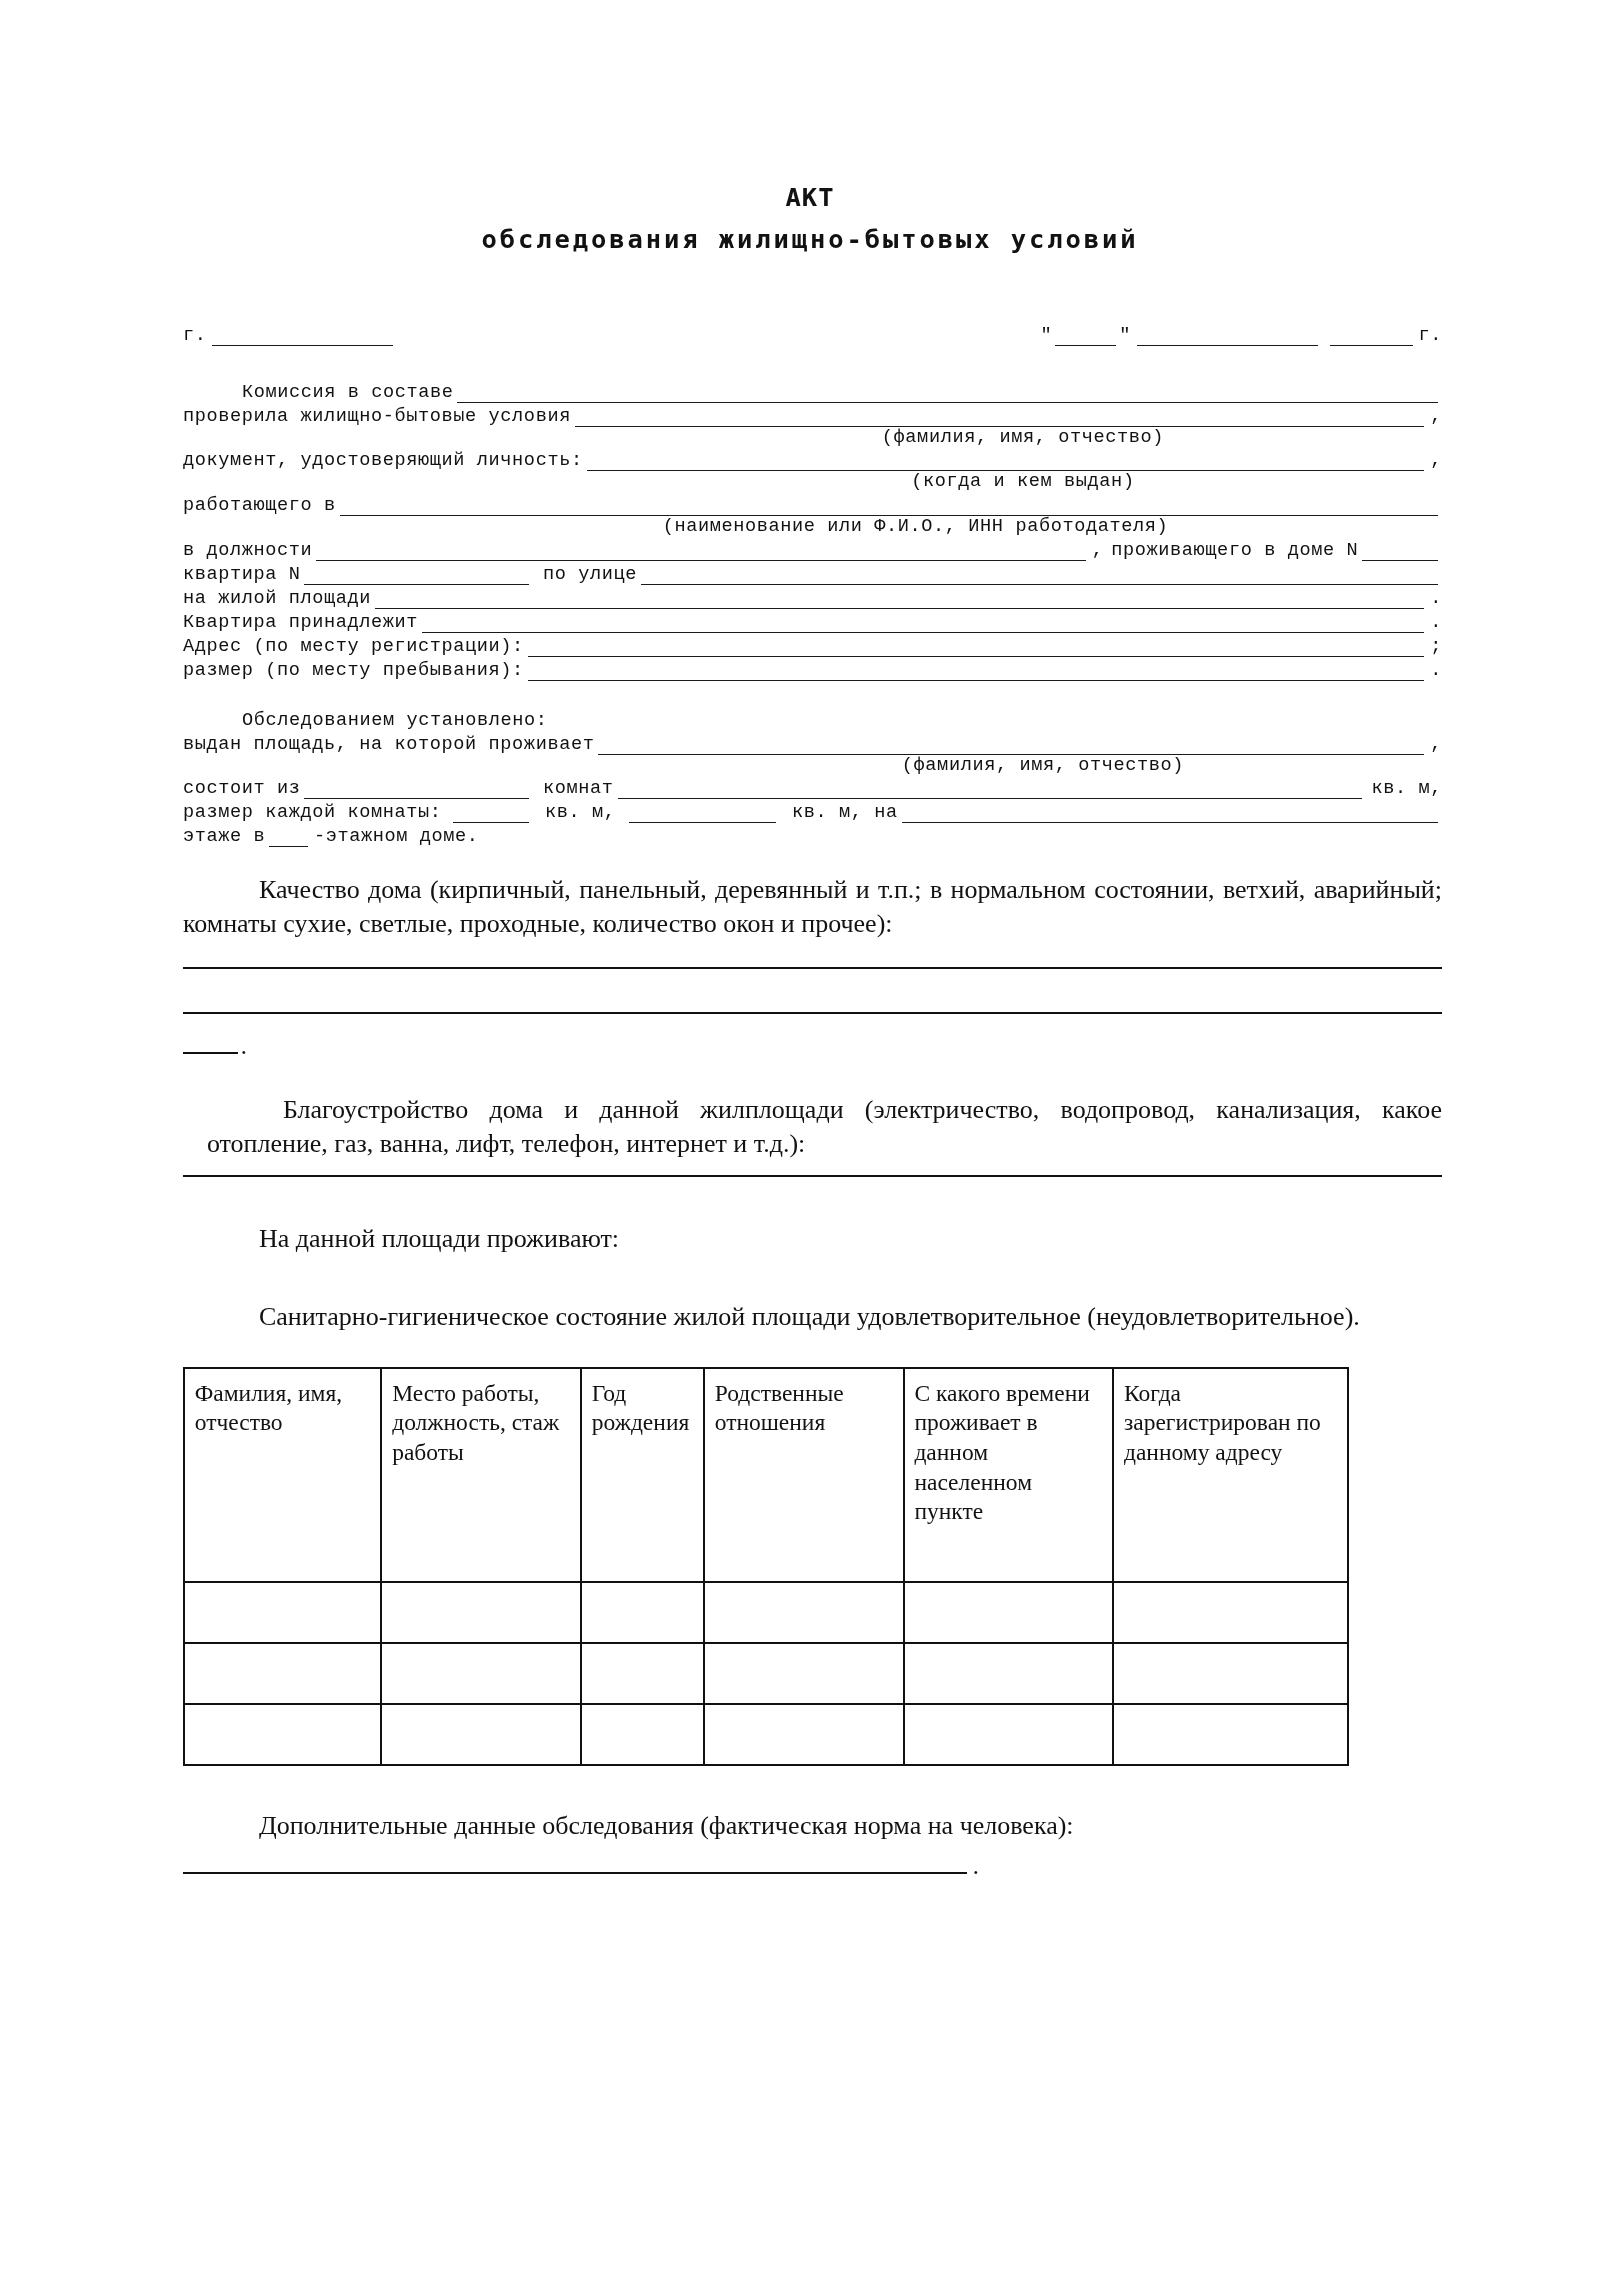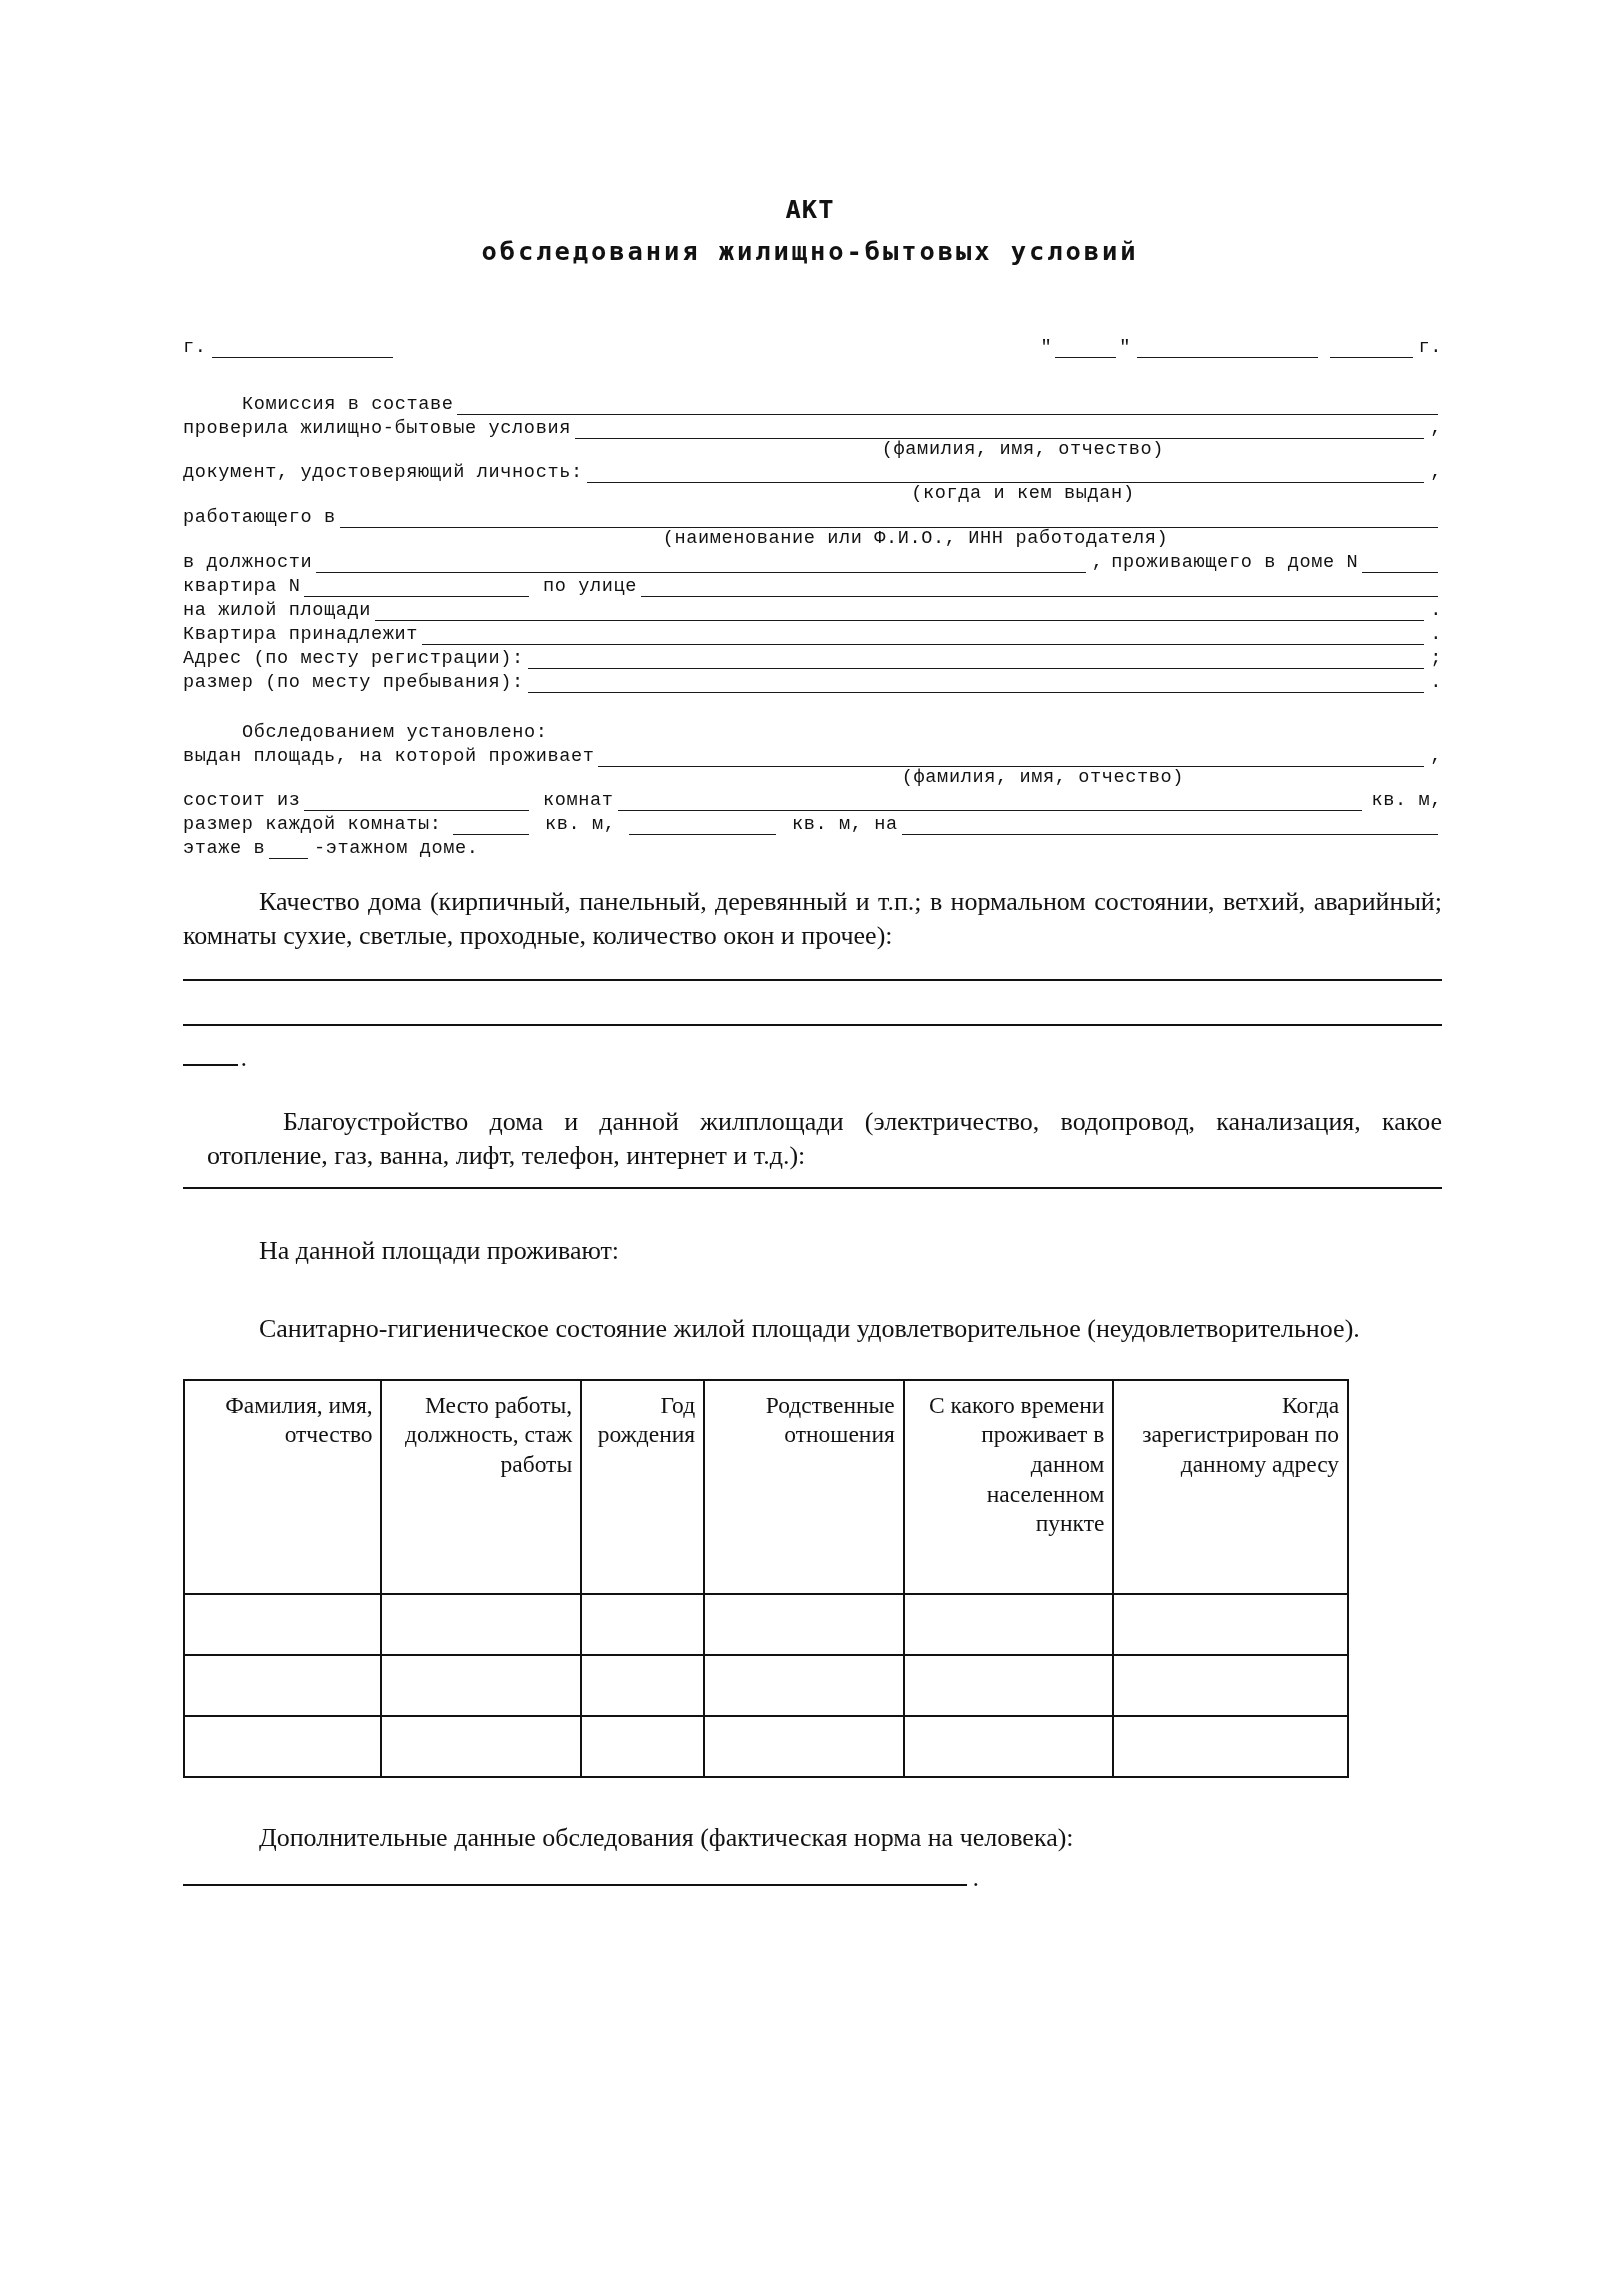--- a/index.html
+++ b/index.html
@@ -4,21 +4,21 @@
 <style>
   * { box-sizing: border-box; }
   html, body { margin:0; padding:0; background:#ffffff; }
   body {
     width:1620px; height:2293px;
     font-family:"Liberation Mono", monospace;
     color:#121212;
     position:relative;
     overflow:hidden;
   }
-  .page { position:relative; width:1620px; height:2206px; padding:12px; }
+  .page { position:relative; width:1620px; height:2206px; padding:0; }
 
   
   .title-block { text-align:center; padding-top:182px; }
   .title-main {
     font-family:"DejaVu Sans Mono", monospace;
     font-weight:bold; font-size:25.5px; letter-spacing:1px;
   }
   .title-sub {
     font-family:"DejaVu Sans Mono", monospace;
     font-weight:bold; font-size:25.5px; letter-spacing:2.9px;
@@ -66,21 +66,21 @@
   
   table.persons {
     border-collapse:collapse; margin-top:33px; width:1166px;
     font-family:"Liberation Serif", serif; font-size:23.5px;
   }
   table.persons td, table.persons th {
     border:2px solid #111; vertical-align:top;
     padding:9.8px 7.8px 7.8px 9.8px; font-weight:normal; text-align:left;
     line-height:1.26;
   }
-  table.persons thead th { height:214px;text-align:right; }
+  table.persons thead th { height:214px; }
   table.persons tbody td { height:61px; }
   .c1{width:198px;} .c2{width:200px;} .c3{width:123px;}
   .c4{width:200px;} .c5{width:210px;} .c6{width:235px;}
 
   
   .bottom-rule-wrap { display:flex; align-items:flex-end; margin-top:15.7px; }
   .bottom-rule { width:784px; border-bottom:2px solid #111; height:0; }
   .bottom-dot { font-family:"Liberation Serif", serif; font-size:24.5px; line-height:0.6; padding-left:5.9px; }
 </style>
 </head>

